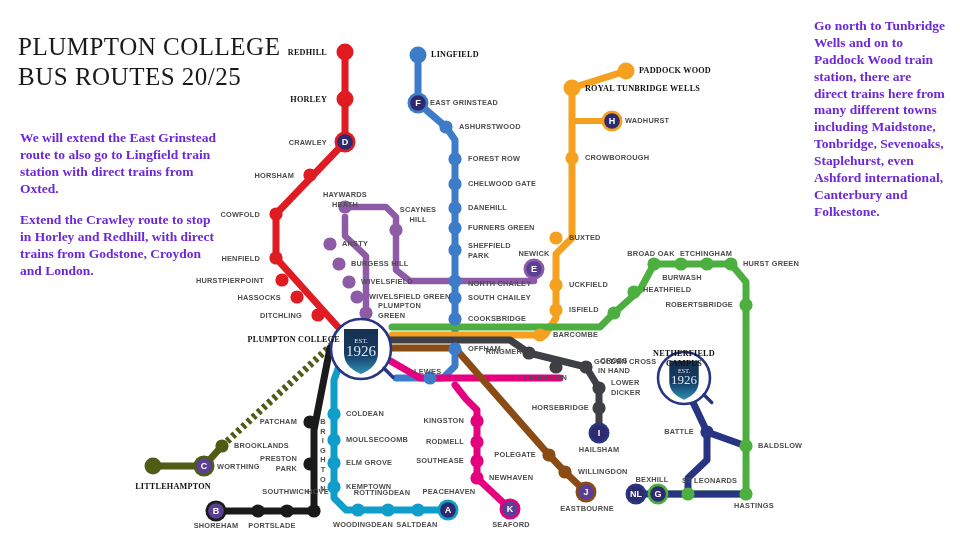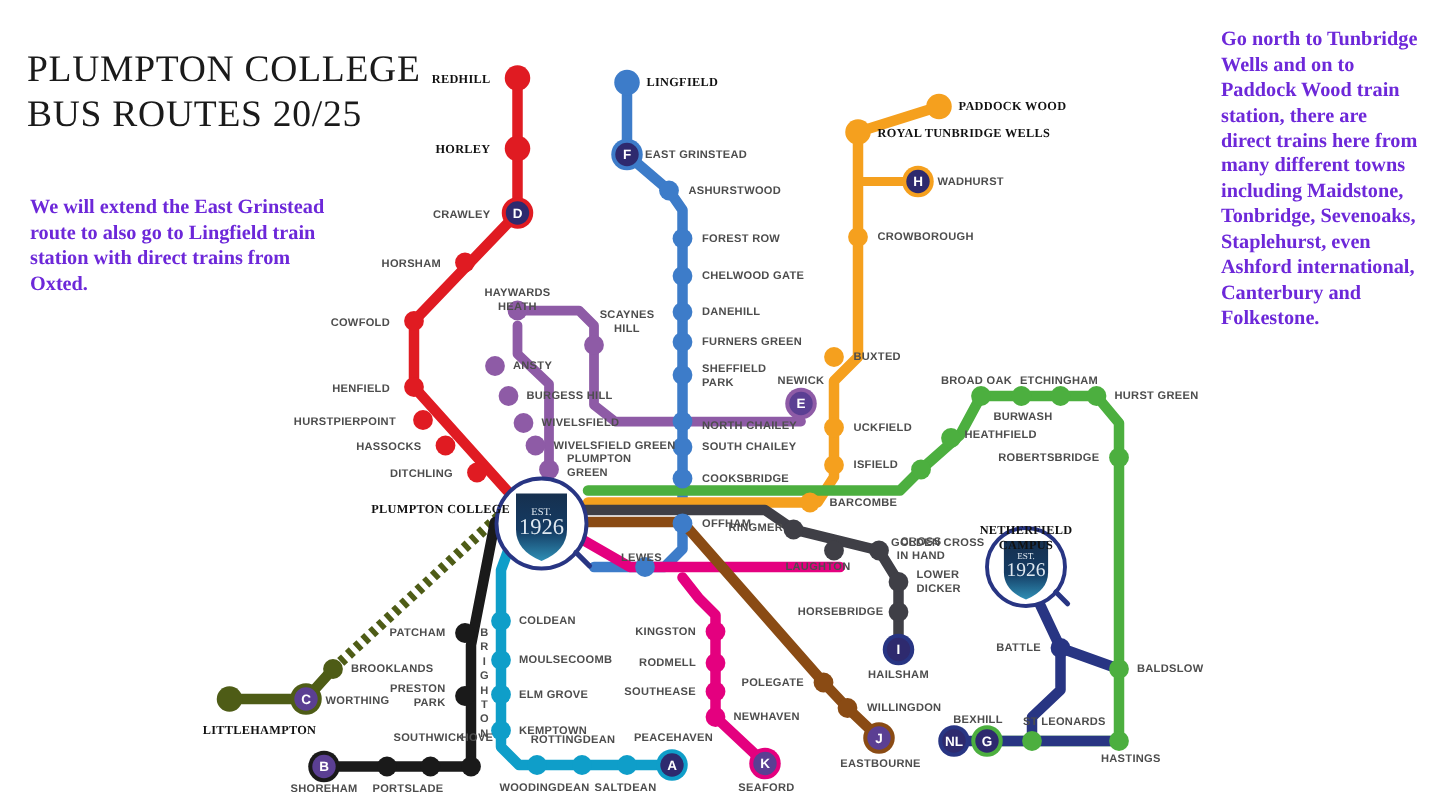--- a/index.html
+++ b/index.html
@@ -29,20 +29,21 @@
 <body>
 
 <div id="root">
 
   <div class="title">
     <div>PLUMPTON COLLEGE</div>
     <div>BUS ROUTES 20/25</div>
   </div>
 
   <div class="note" id="note1">We will extend the East Grinstead route to also go to Lingfield train station with direct trains from Oxted.</div>
+  <div class="note" id="note2">Extend the Crawley route to stop in Horley and Redhill, with direct trains from Godstone, Croydon and London.</div>
   <div class="note" id="note4">Go north to Tunbridge Wells and on to Paddock Wood train station, there are direct trains here from many different towns including Maidstone, Tonbridge, Sevenoaks, Staplehurst, even Ashford international, Canterbury and Folkestone.</div>
 
   <svg width="960" height="540" viewBox="0 0 960 540">
     <defs>
       <linearGradient id="shieldGrad" x1="0" y1="0" x2="0" y2="1">
         <stop offset="0%" stop-color="#16304f"></stop>
         <stop offset="55%" stop-color="#143b63"></stop>
         <stop offset="100%" stop-color="#2f8fb5"></stop>
       </linearGradient>
     </defs>

